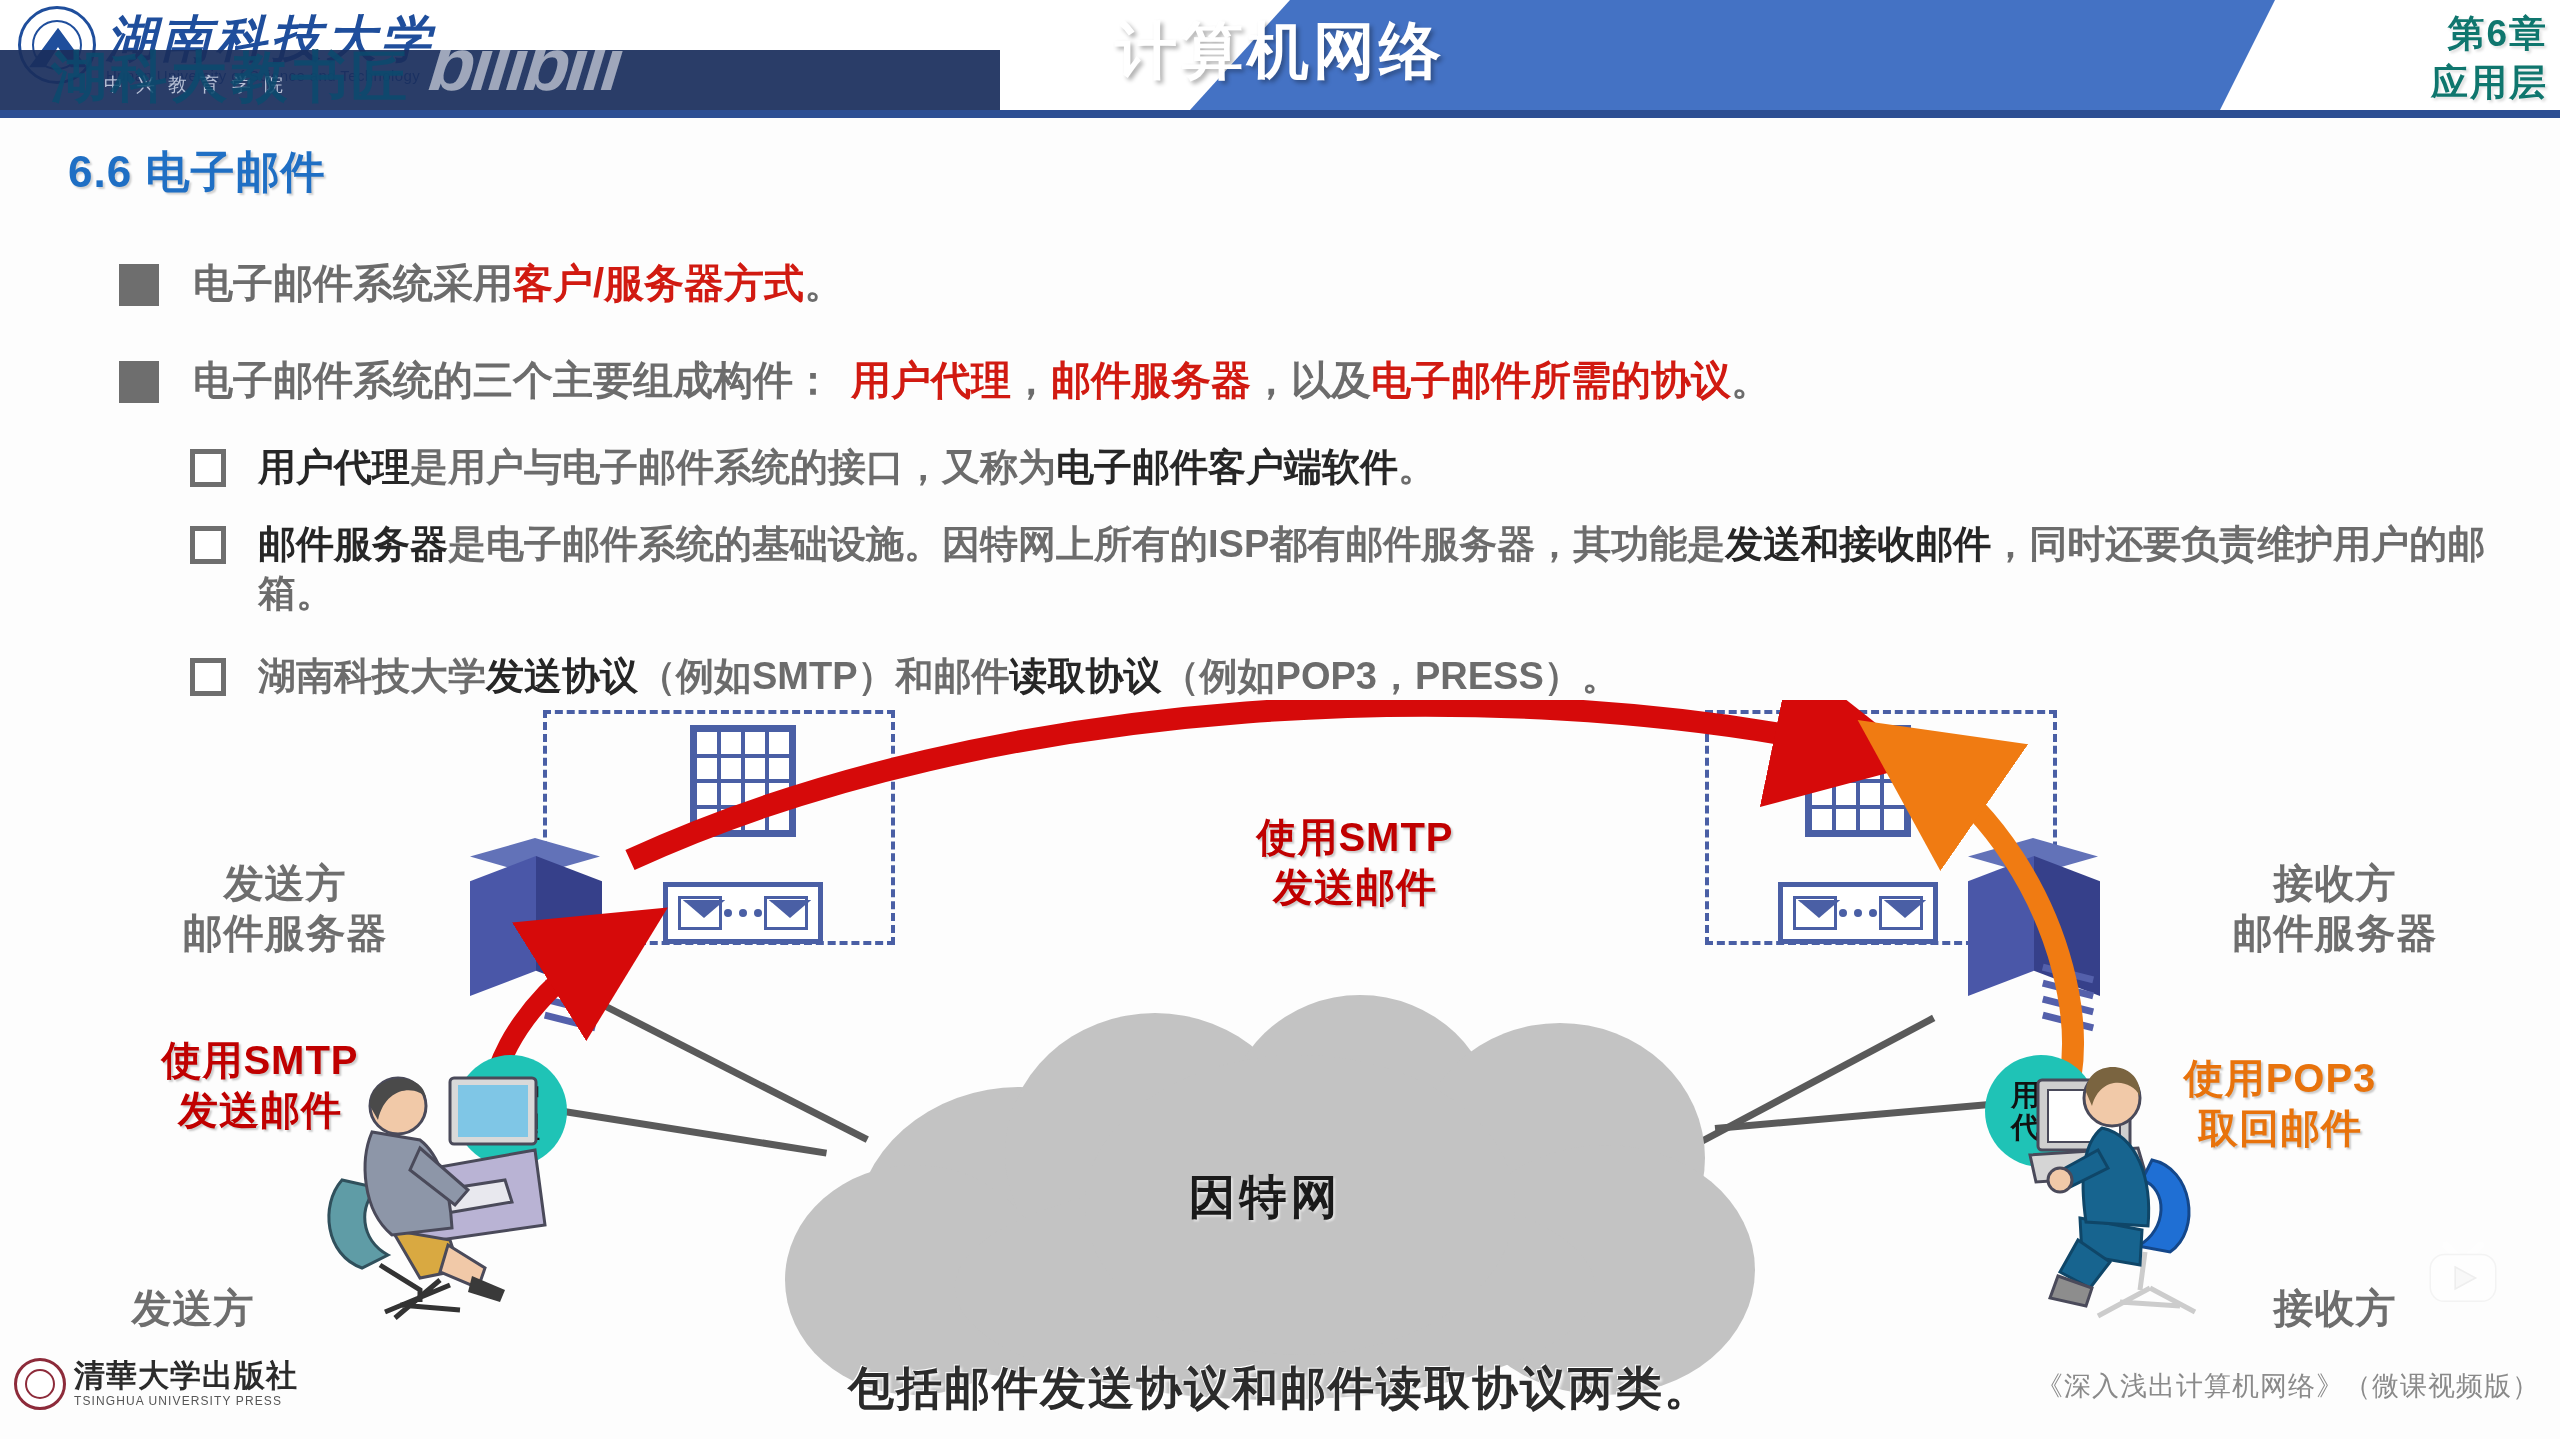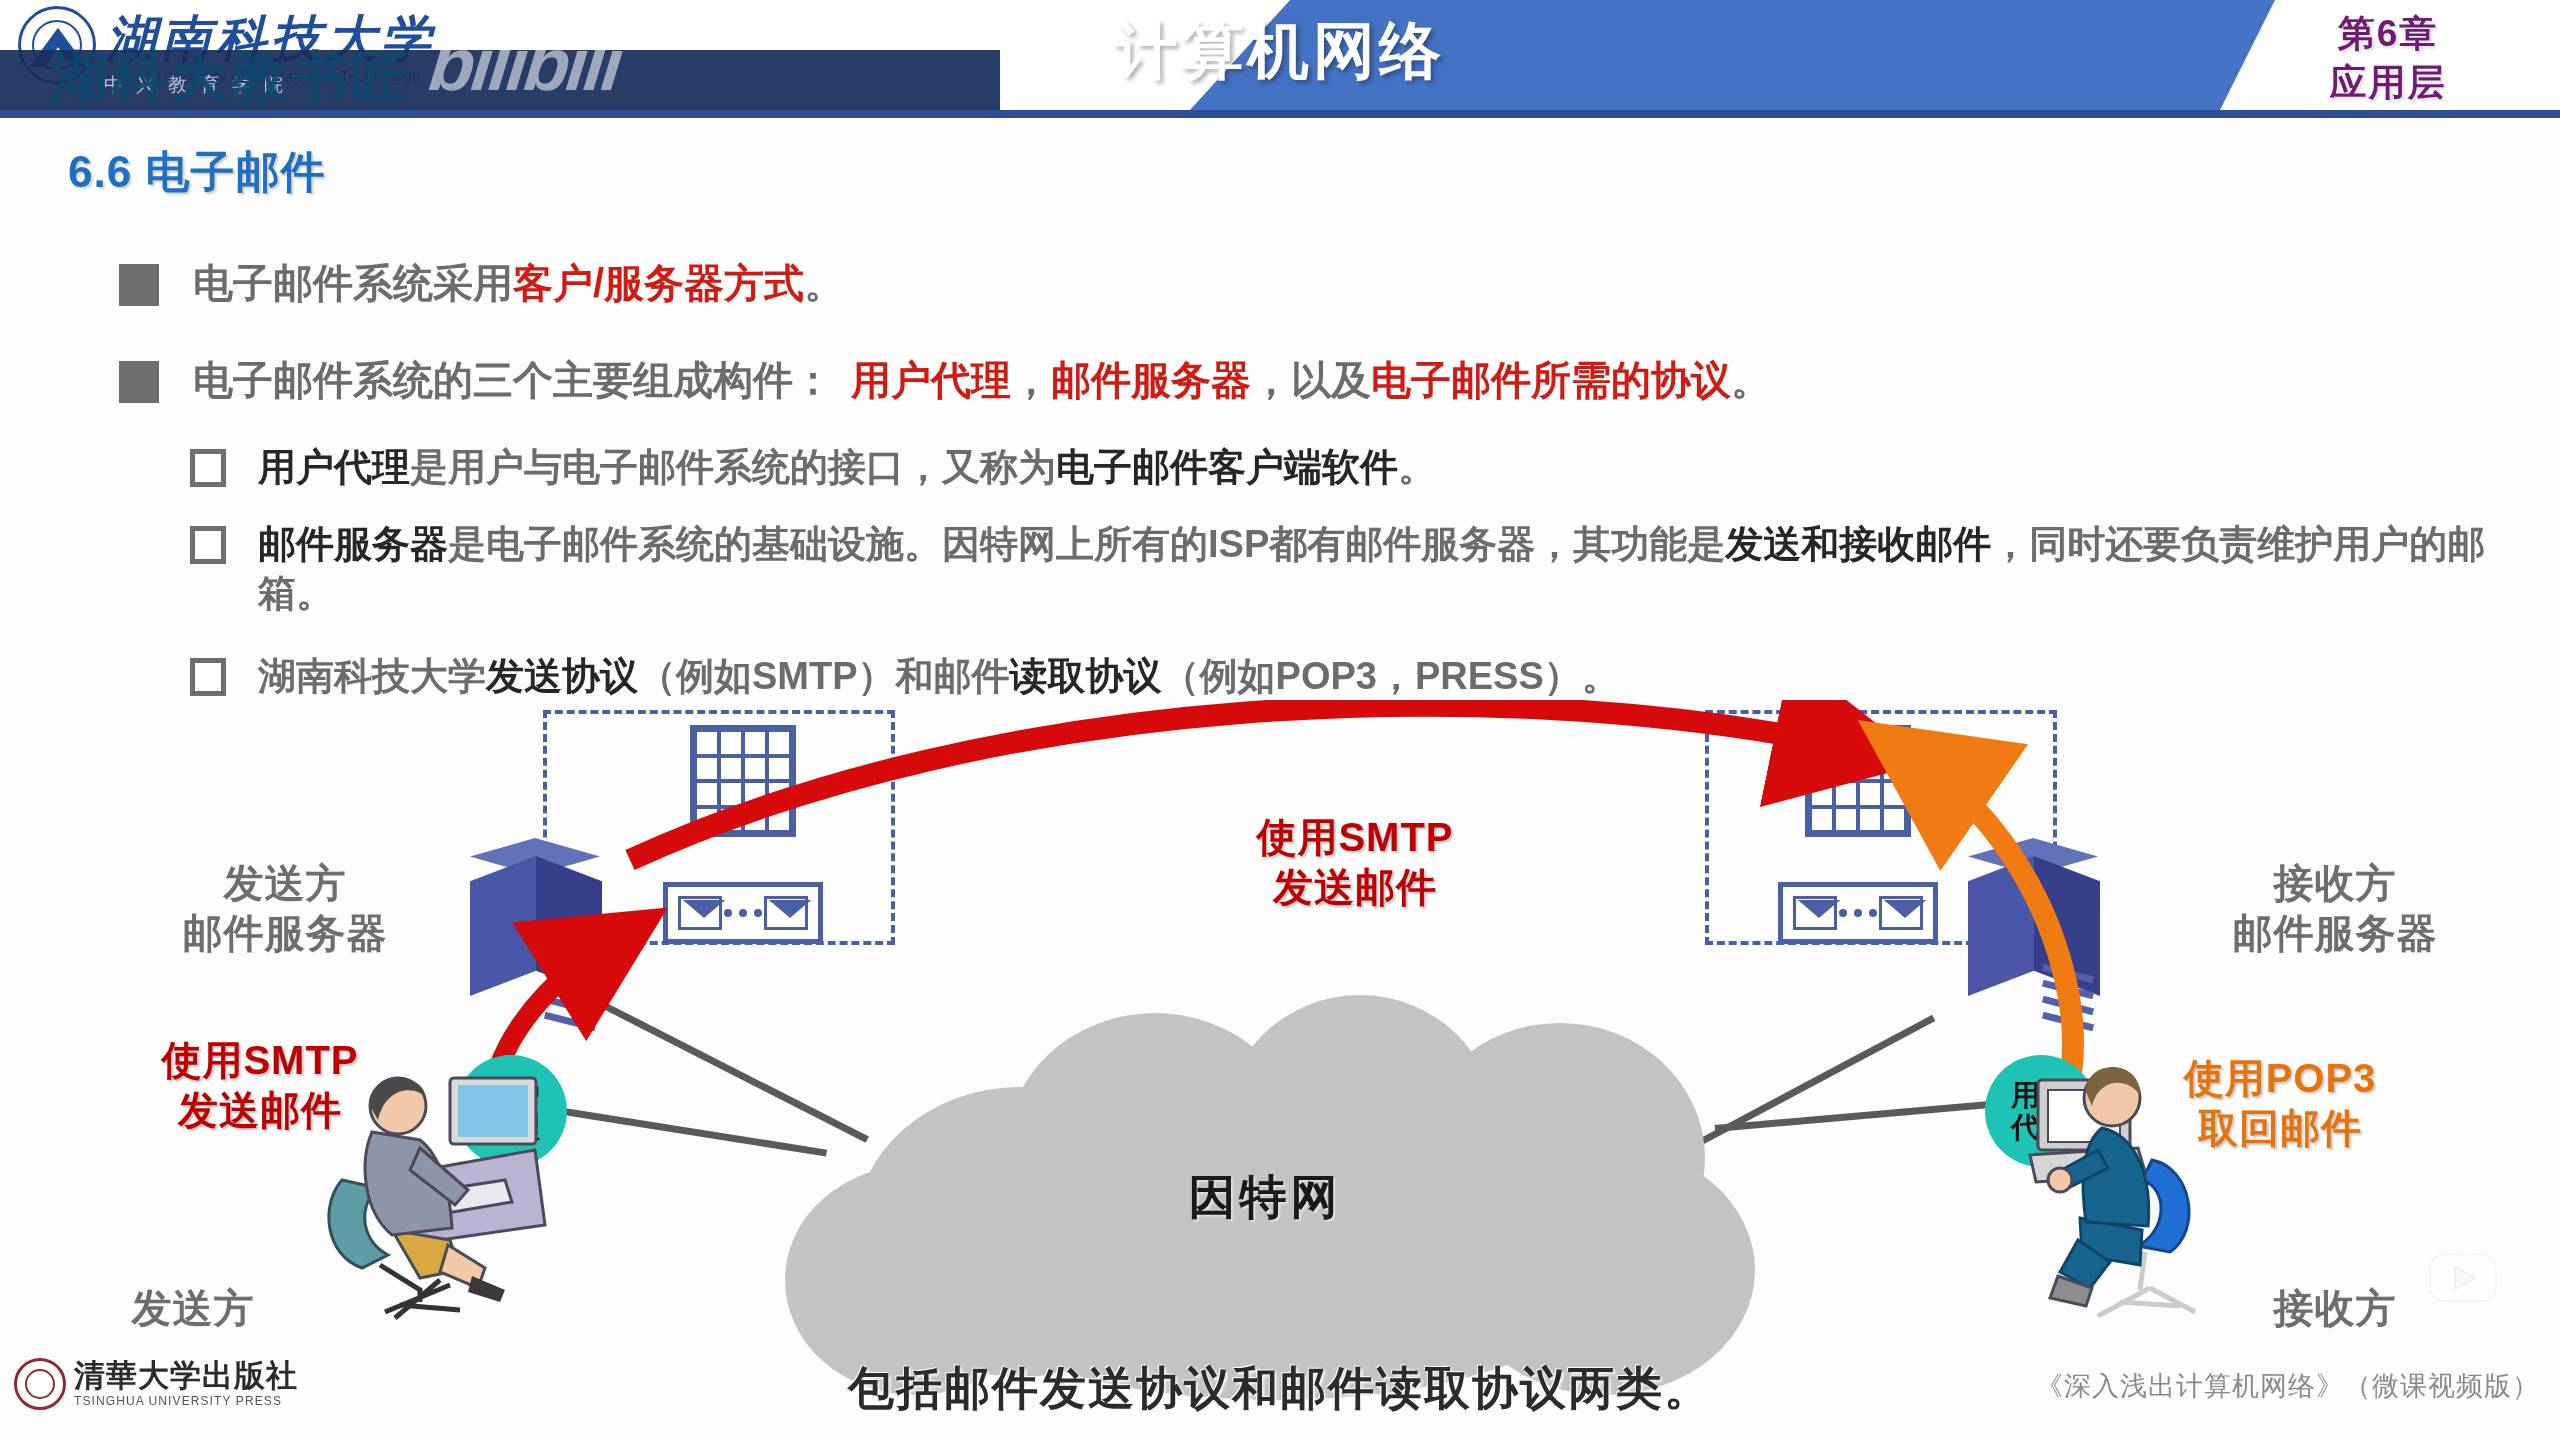--- a/index.html
+++ b/index.html
@@ -55,22 +55,22 @@
     font-size: 15px; color: #1f4e9c; letter-spacing: 0.4px; margin-top: 3px;
     font-family: "Liberation Sans", sans-serif;
   }
   .hdr-title {
     position: absolute; left: 1000px; top: 6px; width: 560px; text-align: center;
     font-size: 62px; font-weight: bold; color: #ffffff;
     letter-spacing: 4px; line-height: 1.45;
     text-shadow: 3px 3px 4px rgba(0,0,0,0.30);
   }
   .hdr-chapter {
-    position: absolute; right: 12px; top: 10px; width: 320px; text-align: center;
-    color: #701a75; font-weight: bold; font-size: 37px; line-height: 1.32;
+    position: absolute; right: 12px; top: 10px; width: 320px; text-align: right;
+    color: #0f766e; font-weight: bold; font-size: 37px; line-height: 1.32;
     letter-spacing: 2px;
     text-shadow: 0 0 5px #ffffff, 2px 2px 3px rgba(0,0,0,0.18);
   }
   
   .wm-band {
     position: absolute; left: 0; top: 50px; width: 1000px; height: 62px;
     background: #1a2e5c; opacity: 0.93;
   }
   .wm-cn {
     position: absolute; left: 20px; top: 40px;

